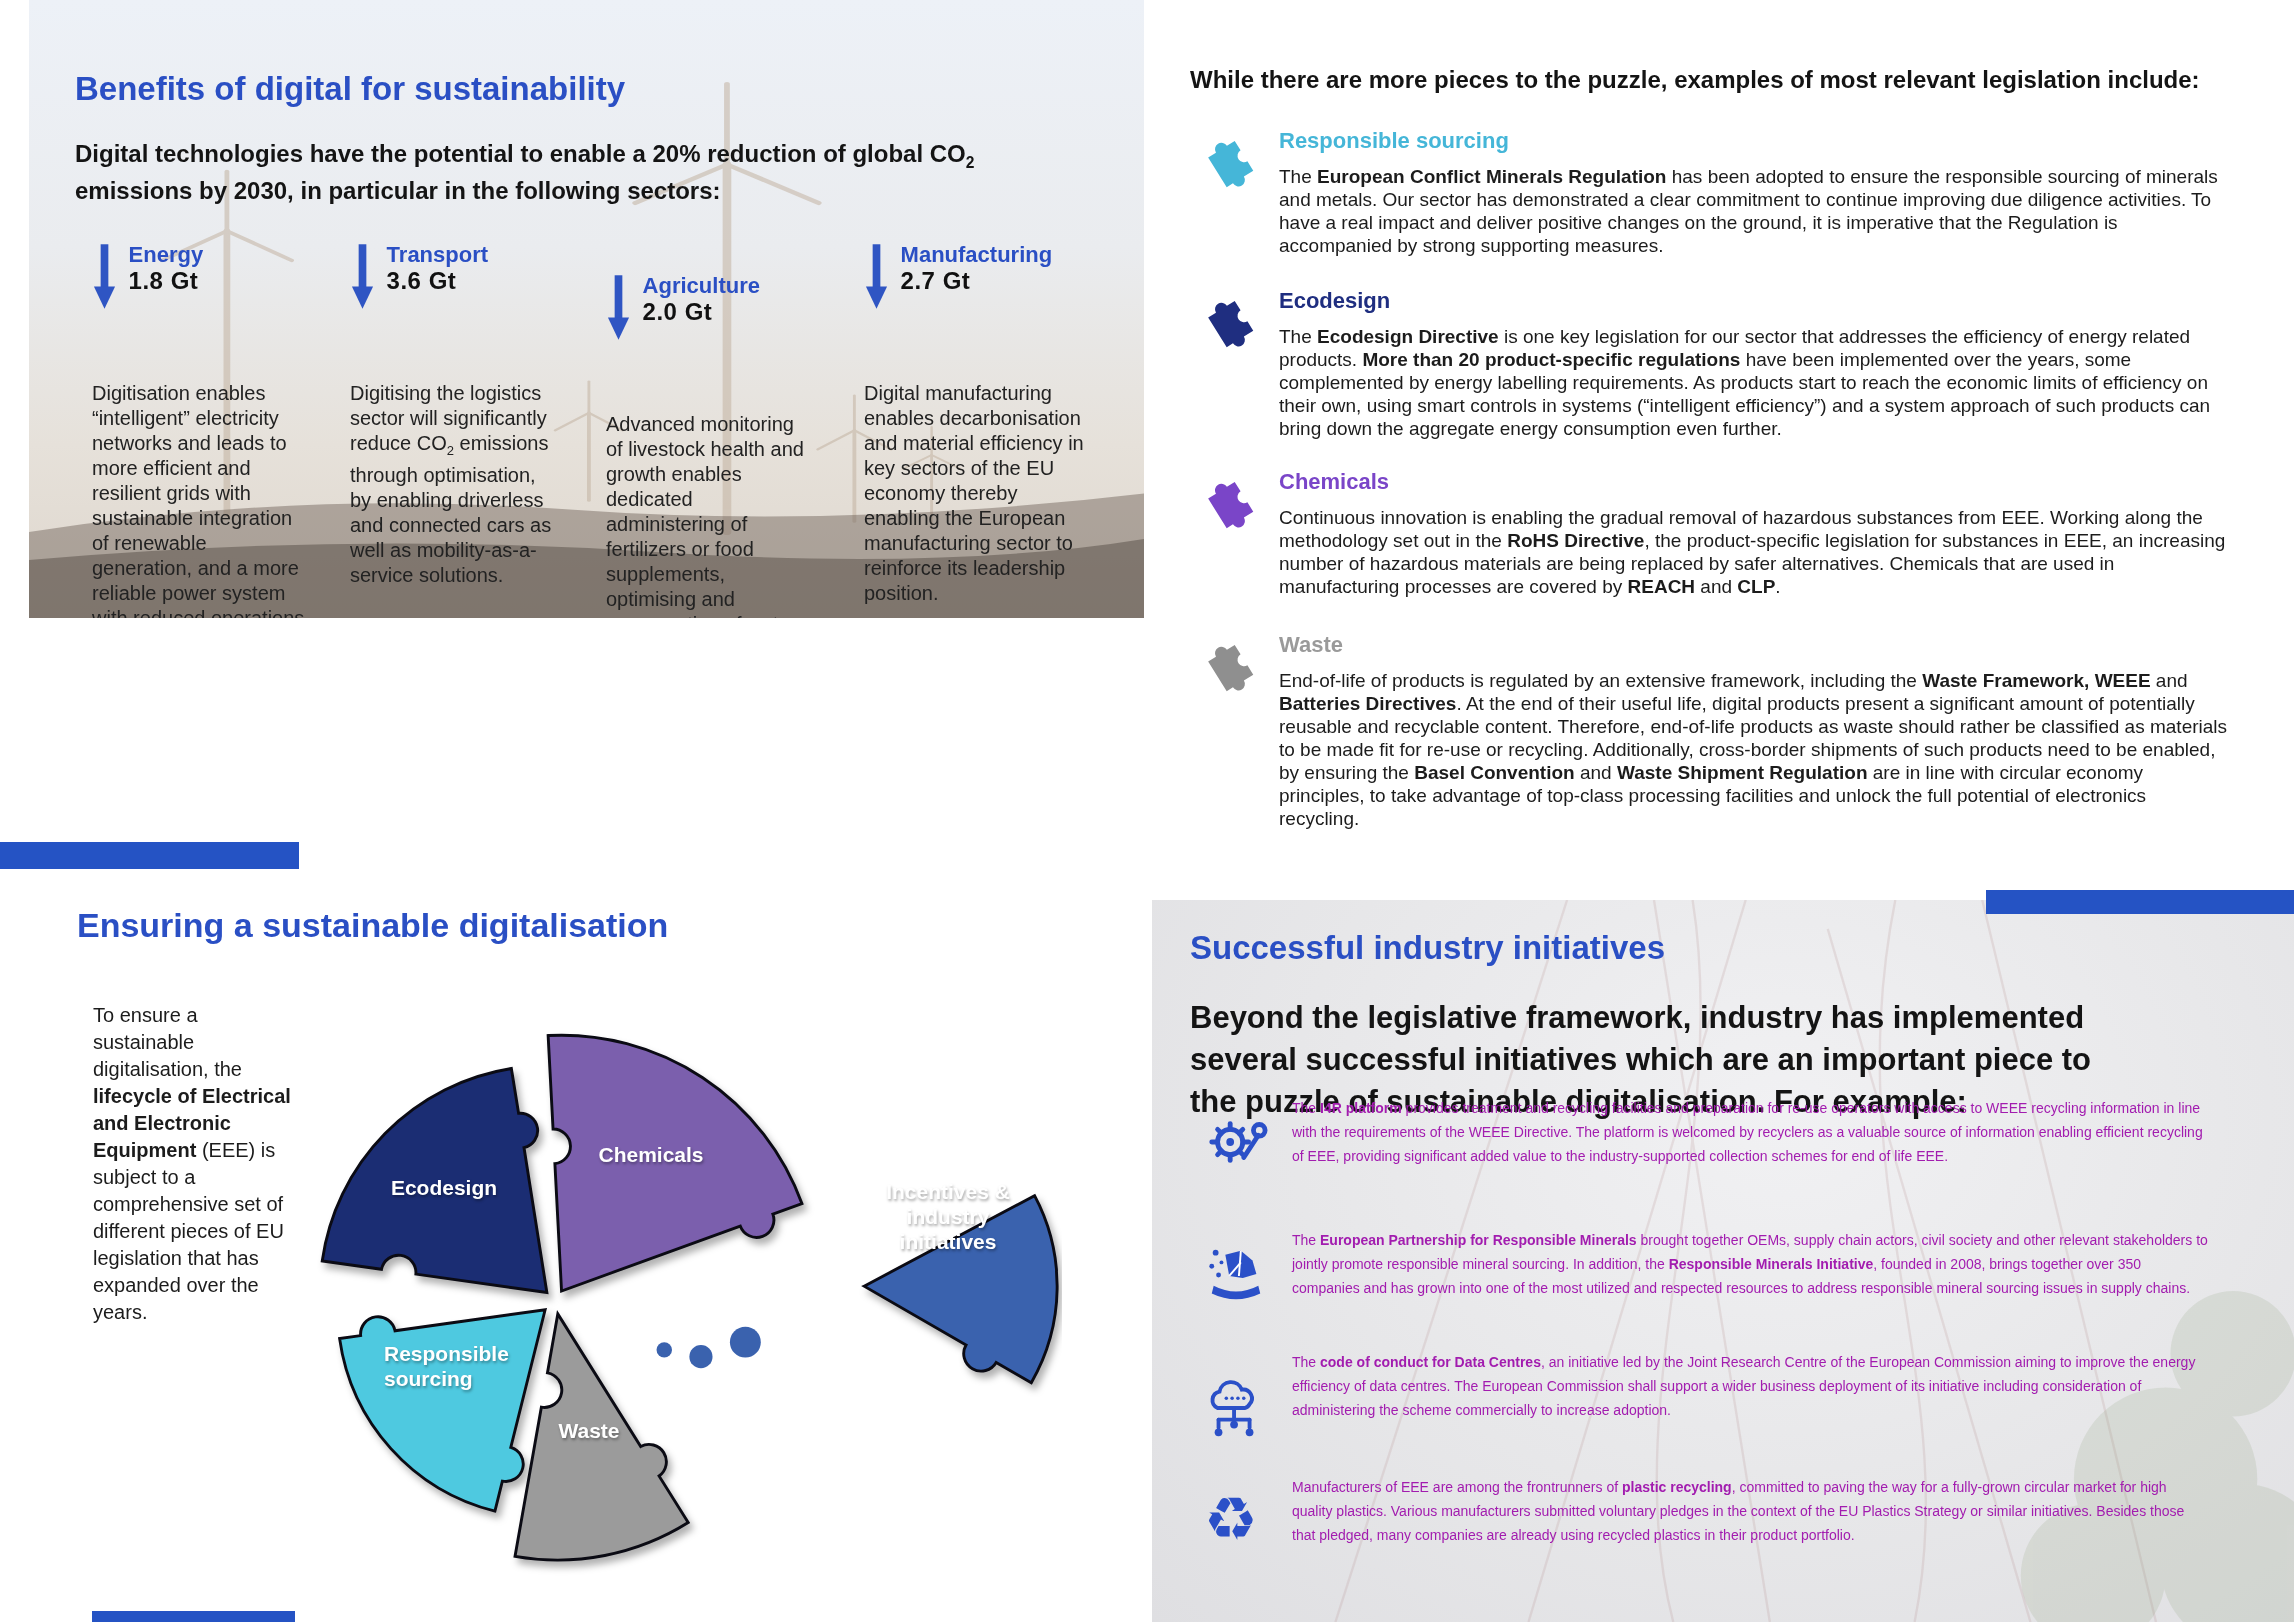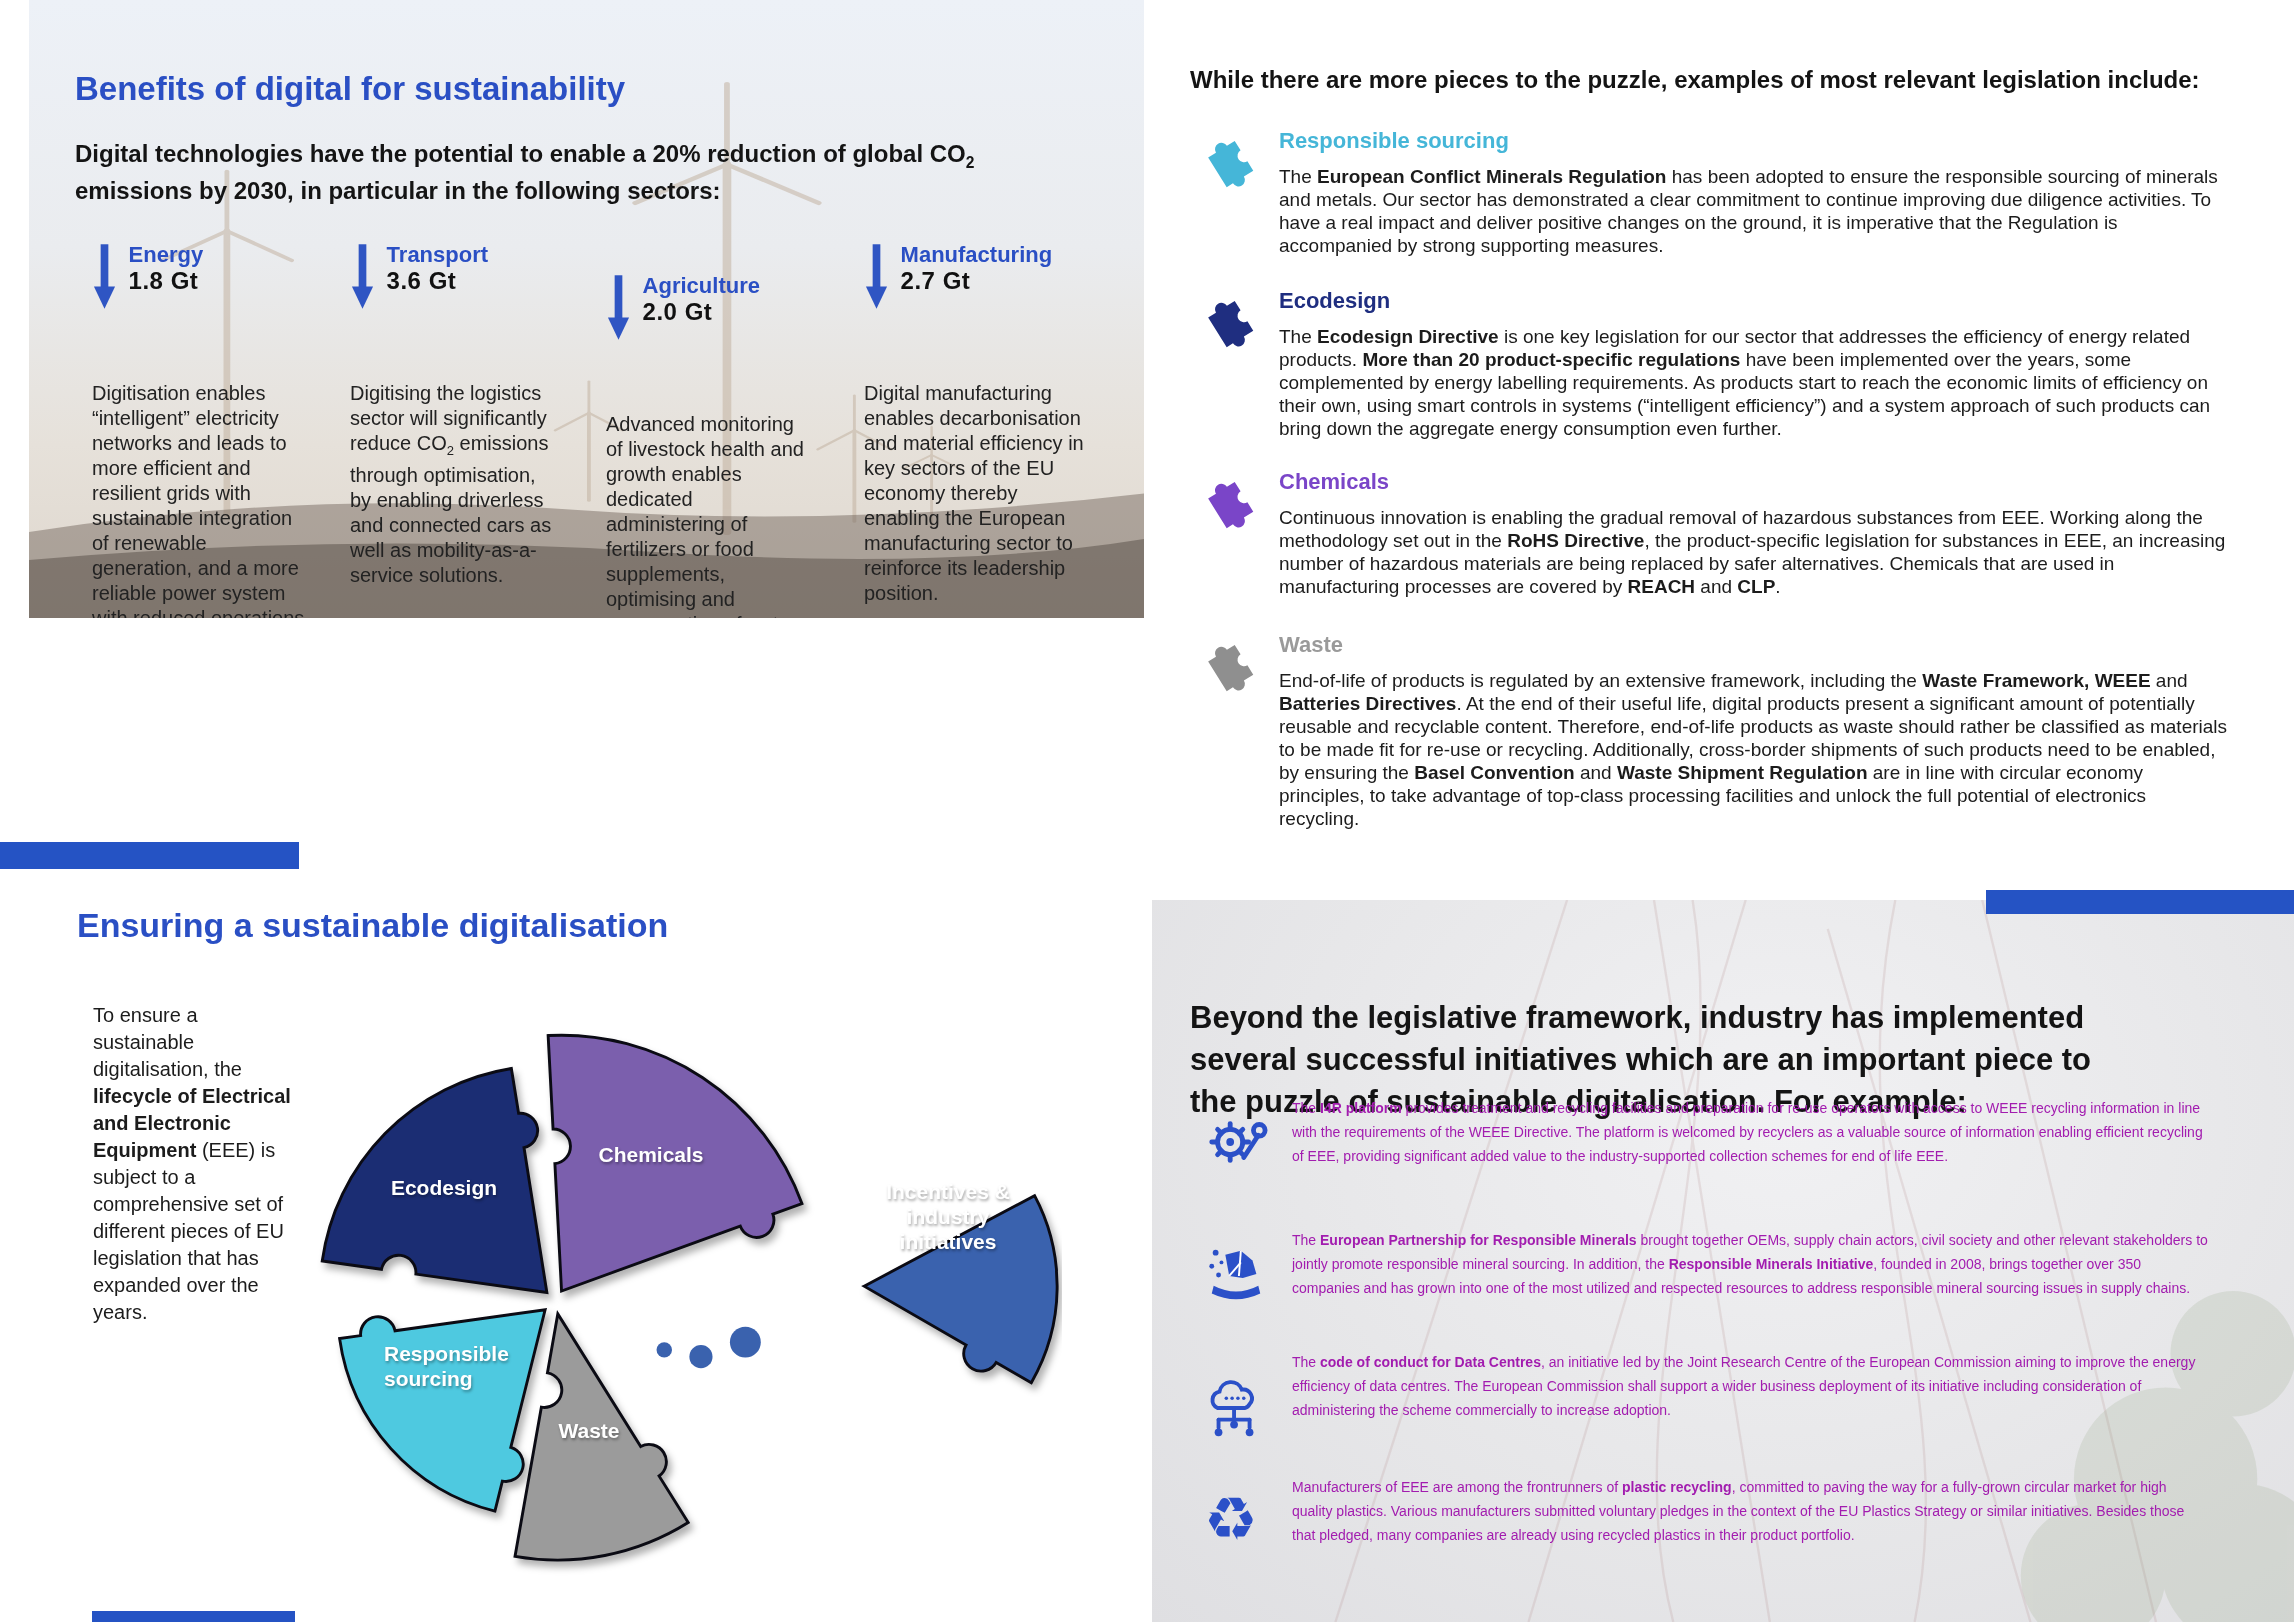--- a/index.html
+++ b/index.html
@@ -252,20 +252,21 @@
       <path d="M860,0 L1040,748"></path>
     </g>
     <g fill="#7d9468" opacity="0.15">
       <circle cx="1050" cy="600" r="95"></circle>
       <circle cx="975" cy="700" r="75"></circle>
       <circle cx="1120" cy="470" r="65"></circle>
       <circle cx="1130" cy="690" r="85"></circle>
     </g>
   </svg>
 
+  <h2 class="init-title abs" style="left:38px;top:29px;">Successful industry initiatives</h2>
   <p class="init-intro abs" style="left:38px;top:97px;">Beyond the legislative framework, industry has implemented several successful initiatives which are an important piece to the puzzle of sustainable digitalisation. For example:</p>
 </section>
 
 <div class="abs bar bar-br"></div>
 <div class="abs bar bar-bl"></div>
 
 <div class="abs init-item it-0">
   <svg class="iicon" viewBox="0 0 66 66">
     <g stroke="currentColor" fill="none" stroke-width="5" stroke-linecap="round">
       <circle cx="27" cy="33" r="13"></circle>

